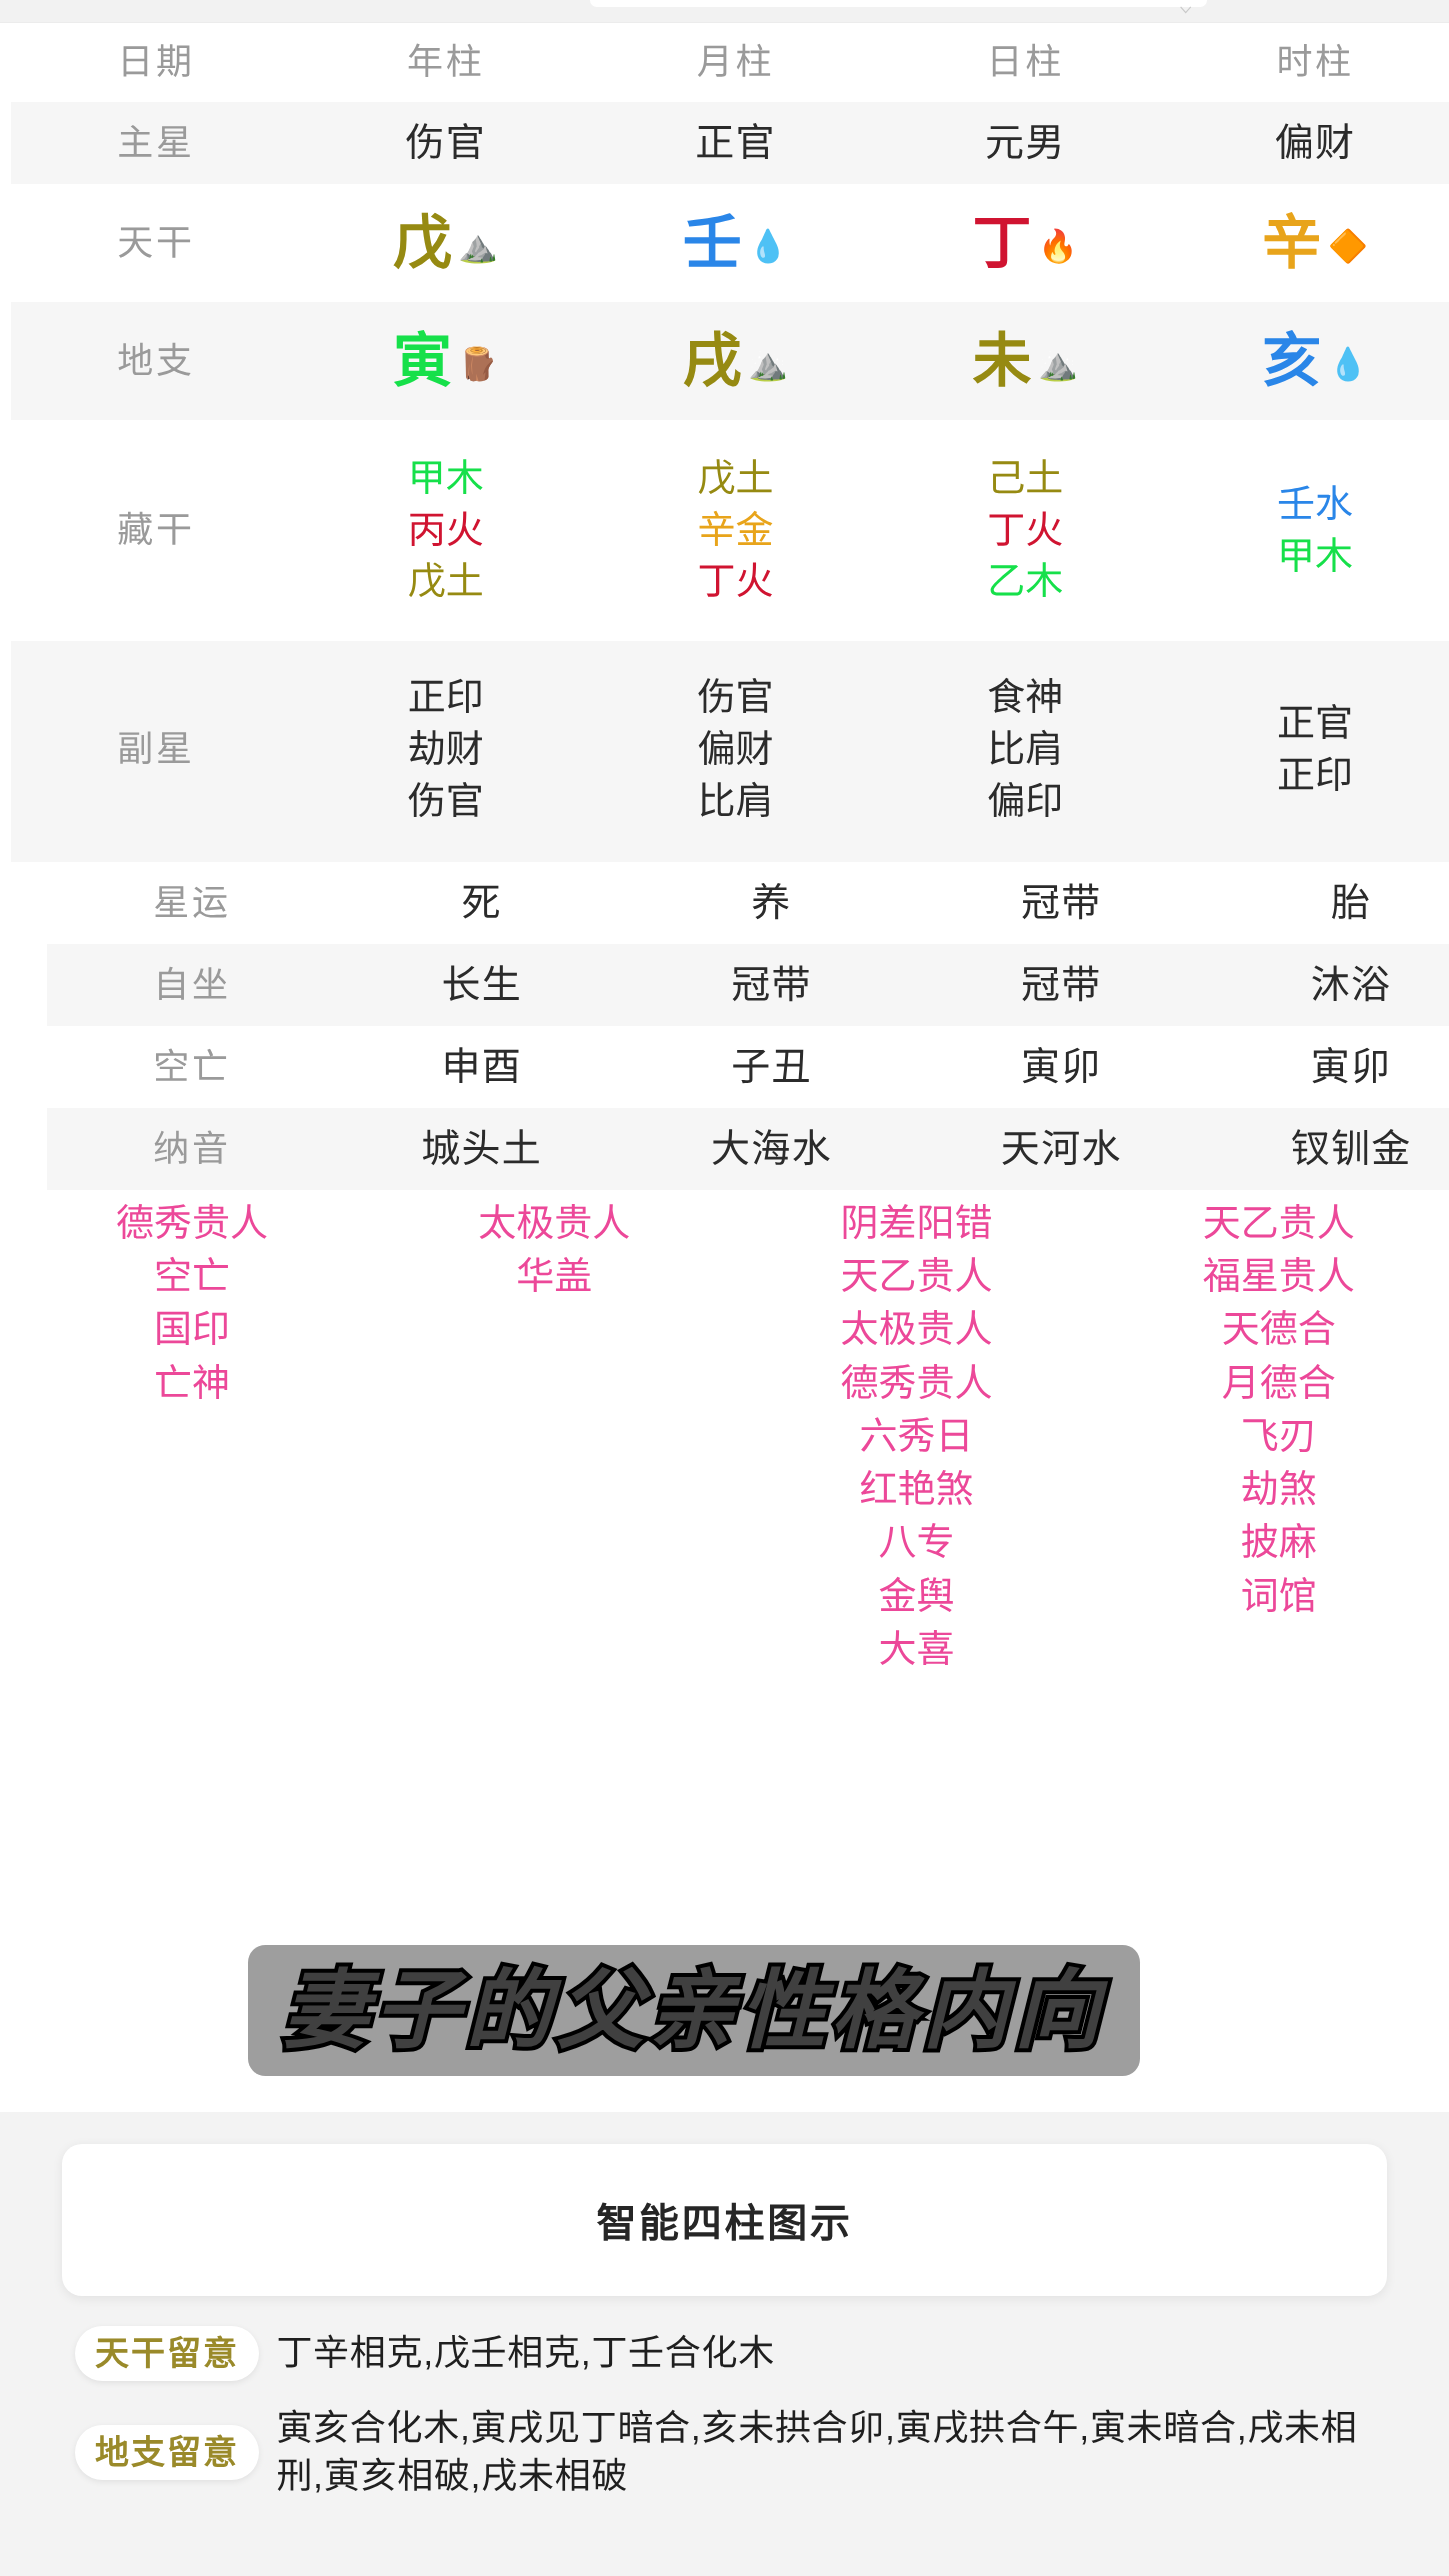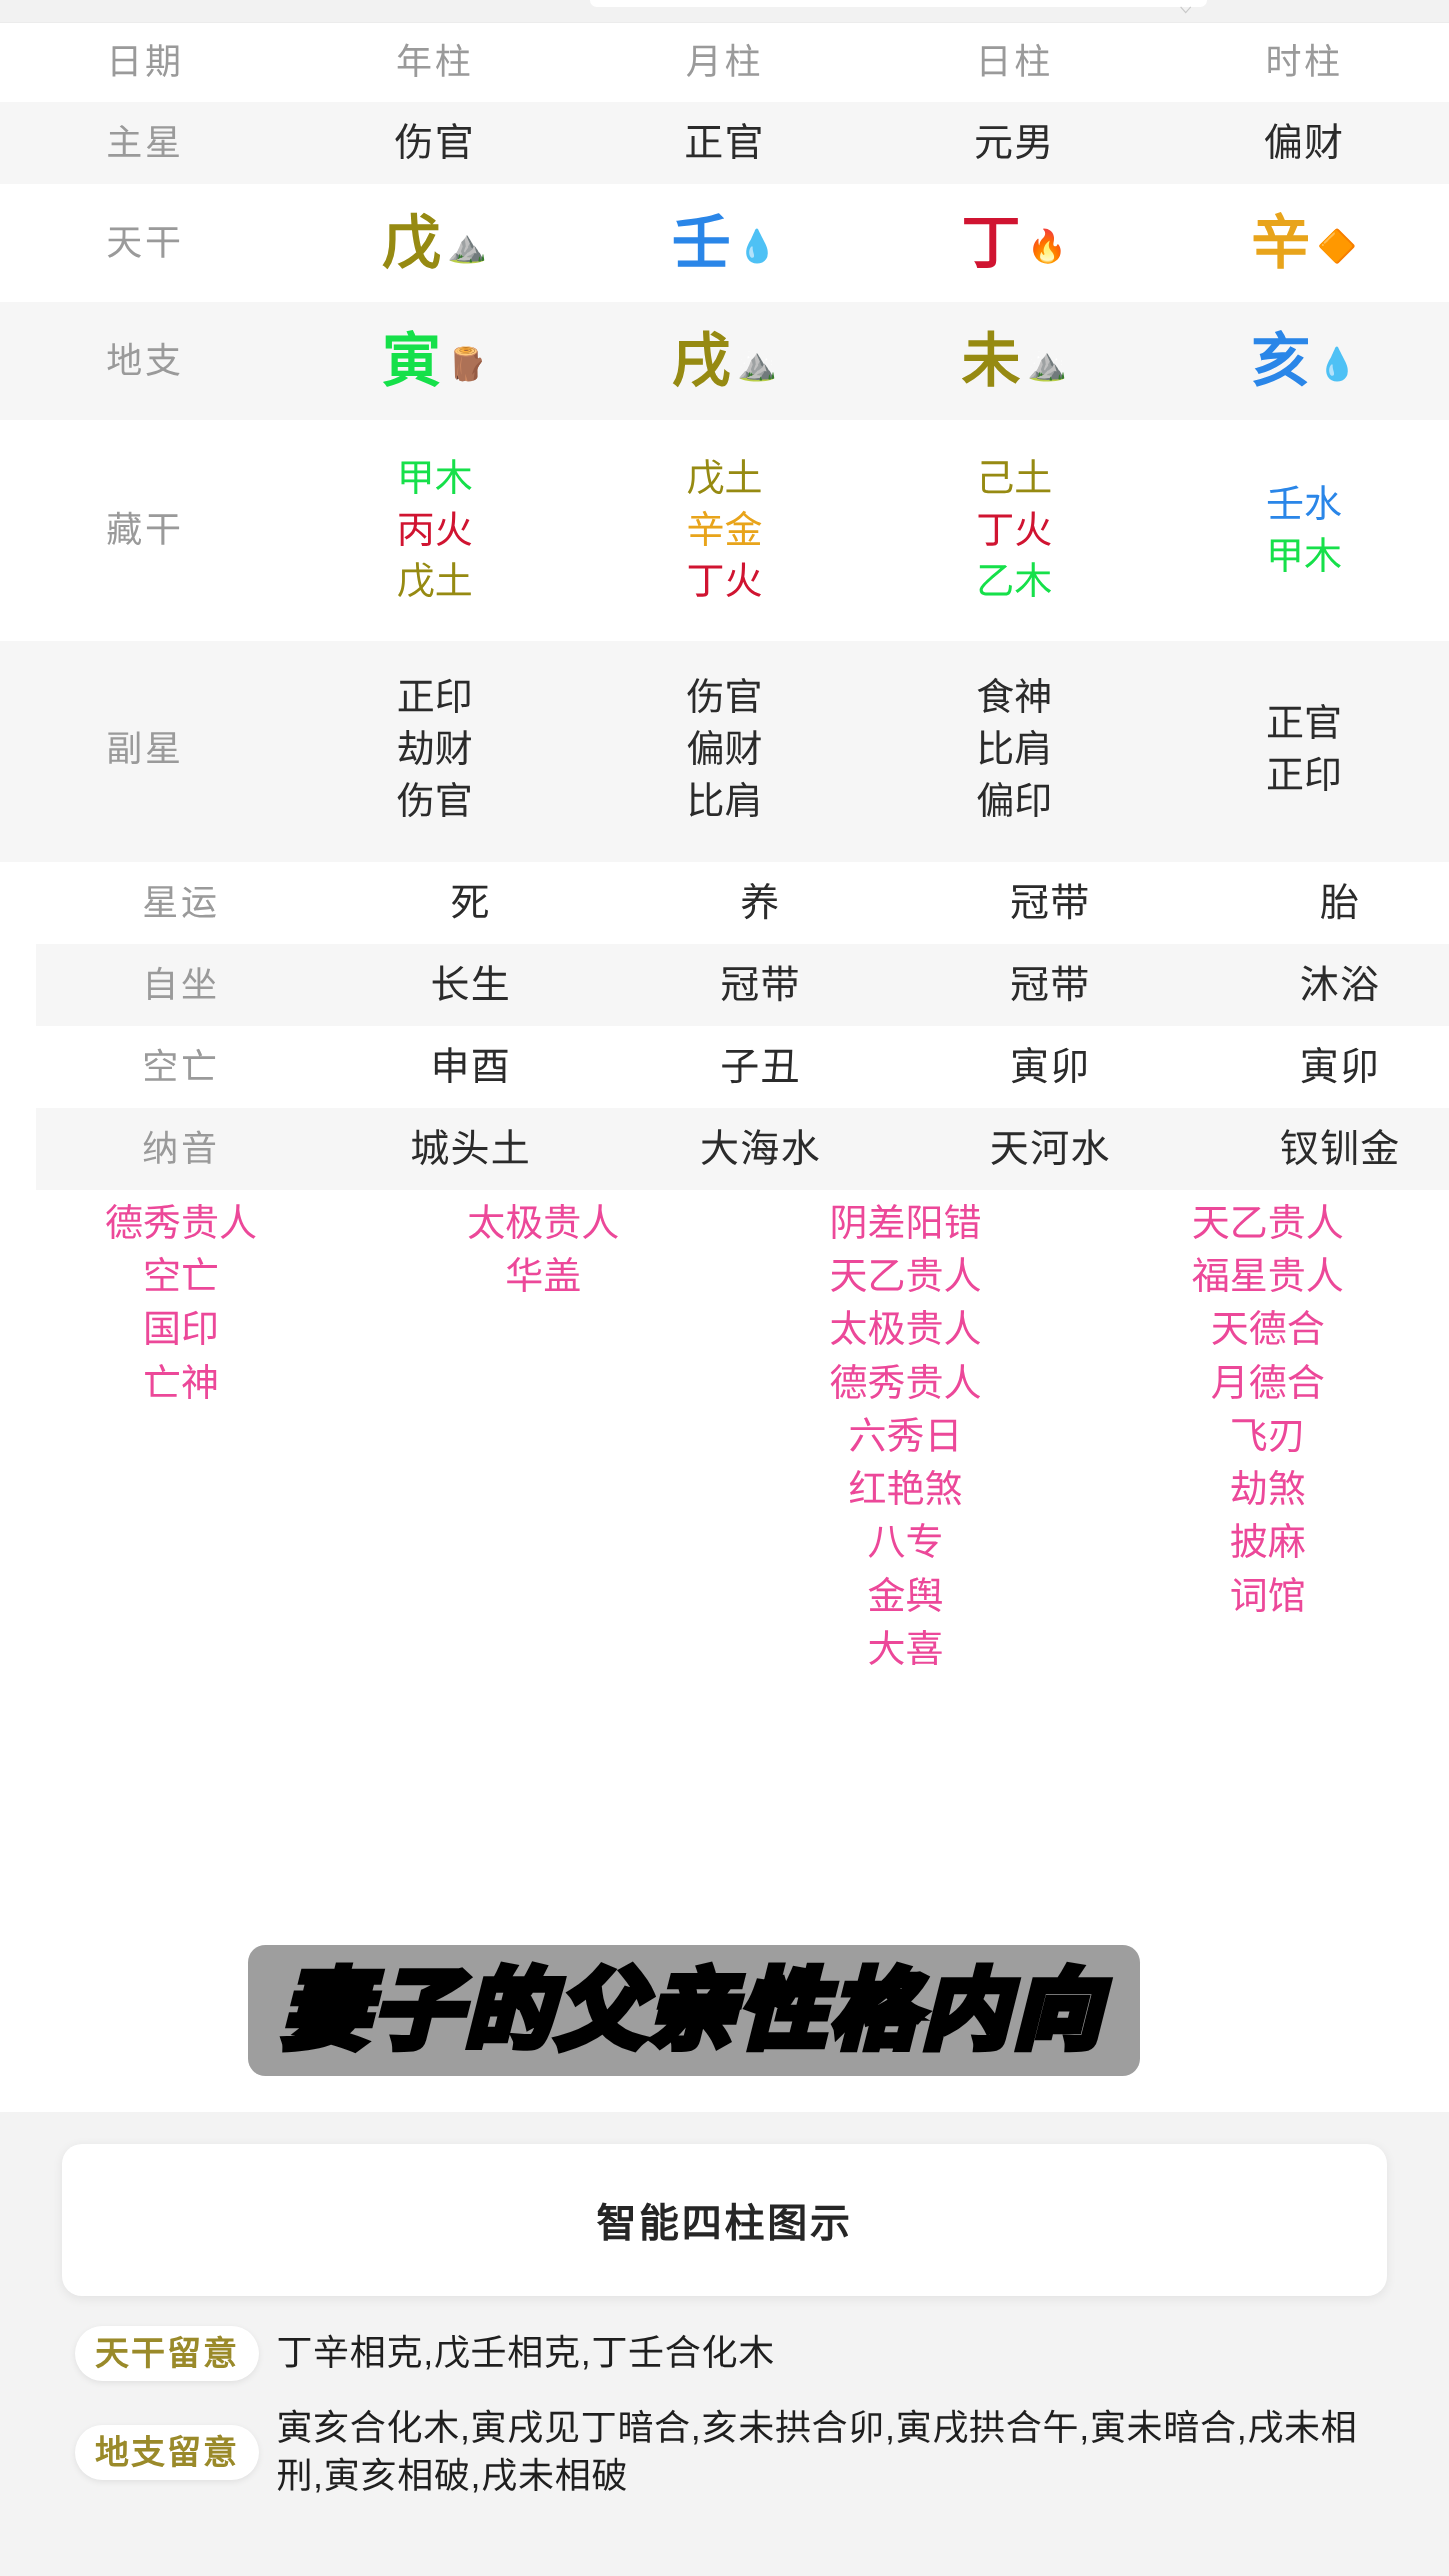--- a/index.html
+++ b/index.html
@@ -32,21 +32,21 @@
     border-bottom-left-radius: 6.7px;
     border-bottom-right-radius: 6.7px;
   }
   .top-strip .chev {
     position: absolute;
     left: 1177px; top: 1.3px;
     width: 17.4px; height: 17.4px;
   }
 
   
-  .table { width: 1449px; }
+  .table { width: 1449px; padding-left: 11px; }
   .row {
     display: flex;
     align-items: center;
     width: 1449px;
     background: #ffffff;
   }
   .row.alt { background: #f6f6f6; }
   .cell {
     flex: 1 1 0;
     text-align: center;
@@ -131,21 +131,21 @@
     display: flex;
     align-items: center;
     justify-content: center;
     z-index: 40;
   }
   .subtitle .txt {
     font-family: "Liberation Serif", "DejaVu Serif", serif;
     font-size: 86px;
     font-weight: 700;
     font-style: italic;
-    color: #000000;
+    color: #404040;
     letter-spacing: 5.4px;
     line-height: 1;
     -webkit-text-stroke: 8px #000;
     paint-order: stroke fill;
     text-shadow:
       -2px -2px 0 #000,  2px -2px 0 #000,
       -2px  2px 0 #000,  2px  2px 0 #000,
        0   -2.7px 0 #000,  0    2.7px 0 #000,
       -2.7px  0   0 #000,  2.7px  0   0 #000;
   }

